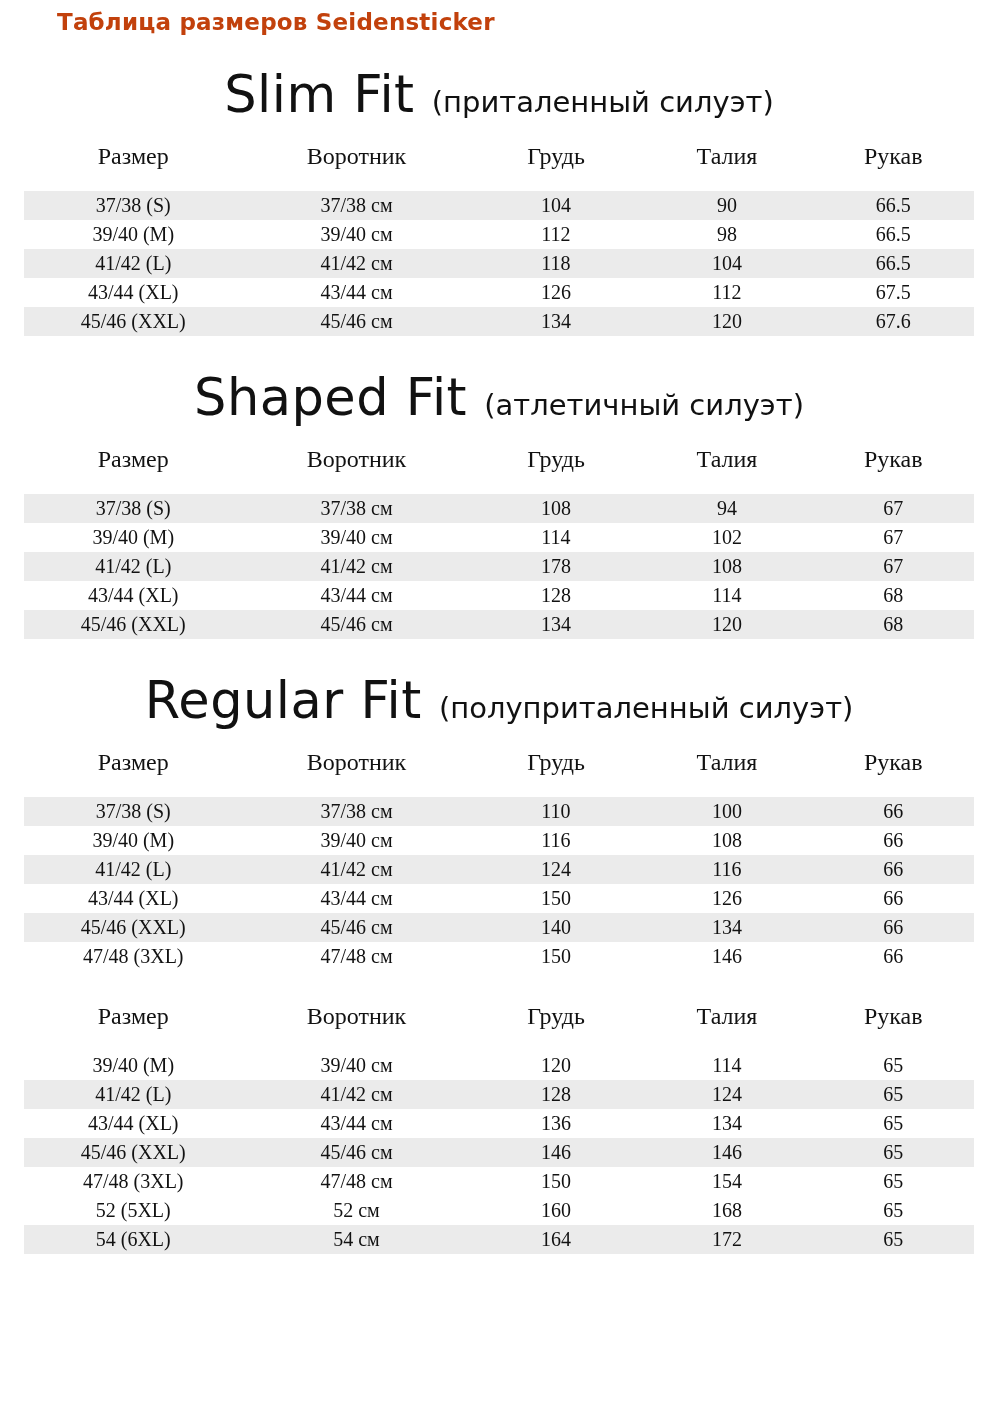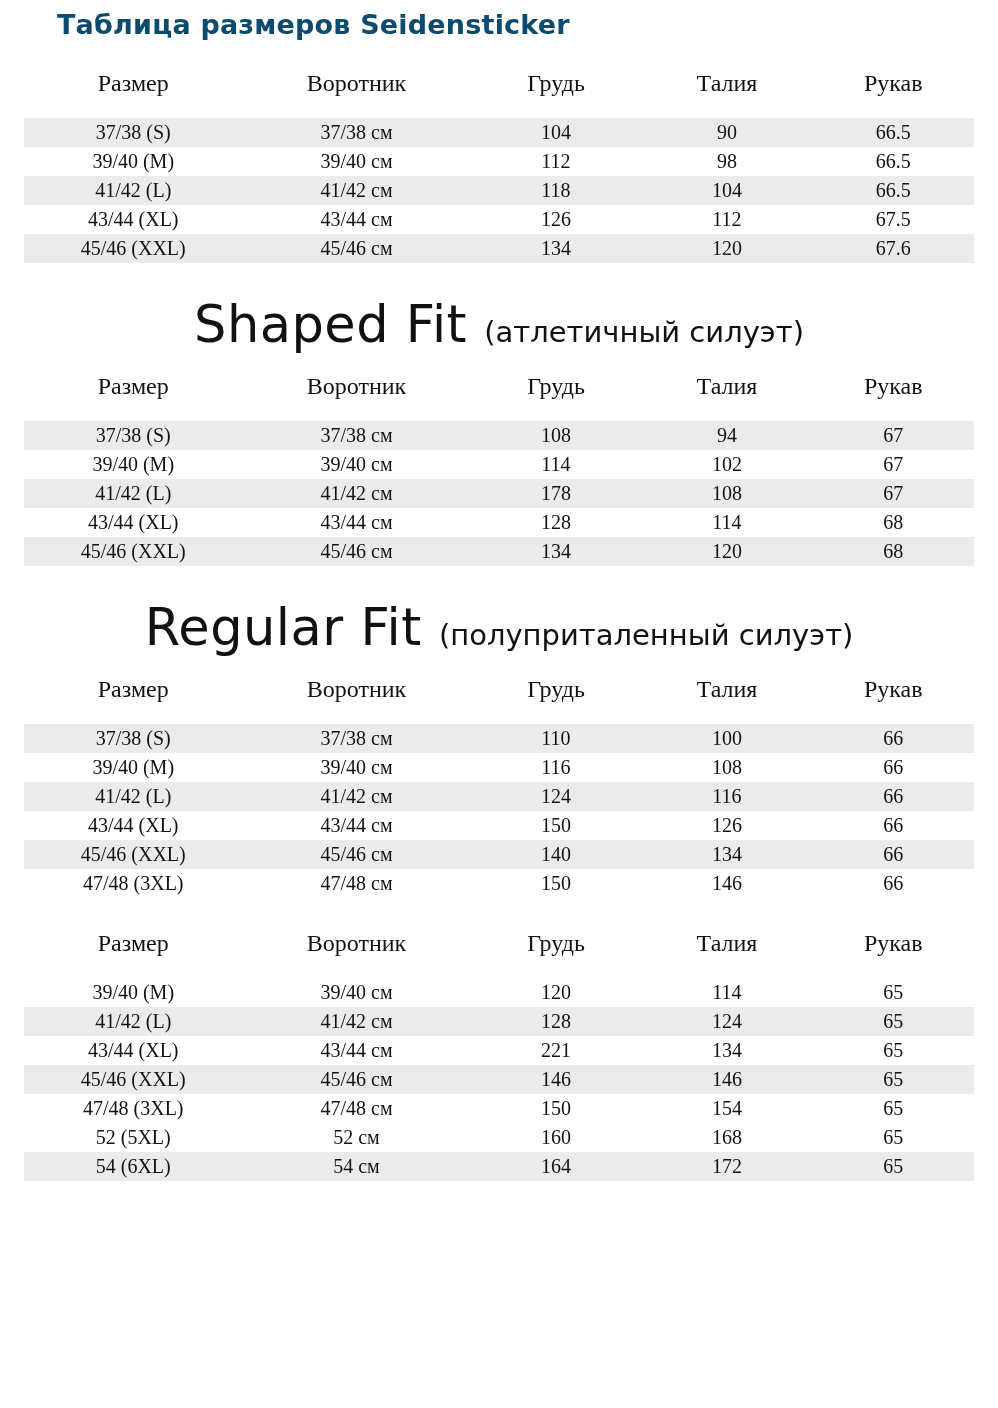--- a/index.html
+++ b/index.html
@@ -12,24 +12,24 @@
     width: 998px;
     background: var(--bg);
     color: var(--text);
     font-family: "Liberation Serif", serif;
   }
   body { min-height: 1408px; overflow: hidden; }
 
   .page-title {
     font-family: "DejaVu Sans", sans-serif;
     font-weight: bold;
-    font-size: 27px;
+    font-size: 23px;
     letter-spacing: 0.2px;
     margin: 9px 0 0 57px;
-    color: #0c4a6e;
+    color: #c2410c;
   }
 
   .section { margin-top: 24px; }
   .section + .section { margin-top: 26px; }
 
   .section-heading {
     text-align: center;
     line-height: 72px;
     height: 72px;
     white-space: nowrap;
@@ -75,20 +75,24 @@
   }
   table.size-table tr.striped td { background: var(--stripe); }
 </style>
 </head>
 <body>
 
 <h1 class="page-title">Таблица размеров Seidensticker</h1>
 
 <div>
   <section class="section">
+    <div class="section-heading">
+      <span class="fit-name">Slim Fit</span>
+      <span class="fit-sub">(приталенный силуэт)</span>
+    </div>
     <table class="size-table">
       <colgroup>
           <col>
           <col>
           <col>
           <col>
           <col>
         </colgroup>
       <thead>
         <tr>
@@ -299,21 +303,21 @@
           <tr class="striped">
             <td>41/42 (L)</td>
             <td>41/42 см</td>
             <td>128</td>
             <td>124</td>
             <td>65</td>
           </tr>
           <tr>
             <td>43/44 (XL)</td>
             <td>43/44 см</td>
-            <td>221</td>
+            <td>136</td>
             <td>134</td>
             <td>65</td>
           </tr>
           <tr class="striped">
             <td>45/46 (XXL)</td>
             <td>45/46 см</td>
             <td>146</td>
             <td>146</td>
             <td>65</td>
           </tr>

